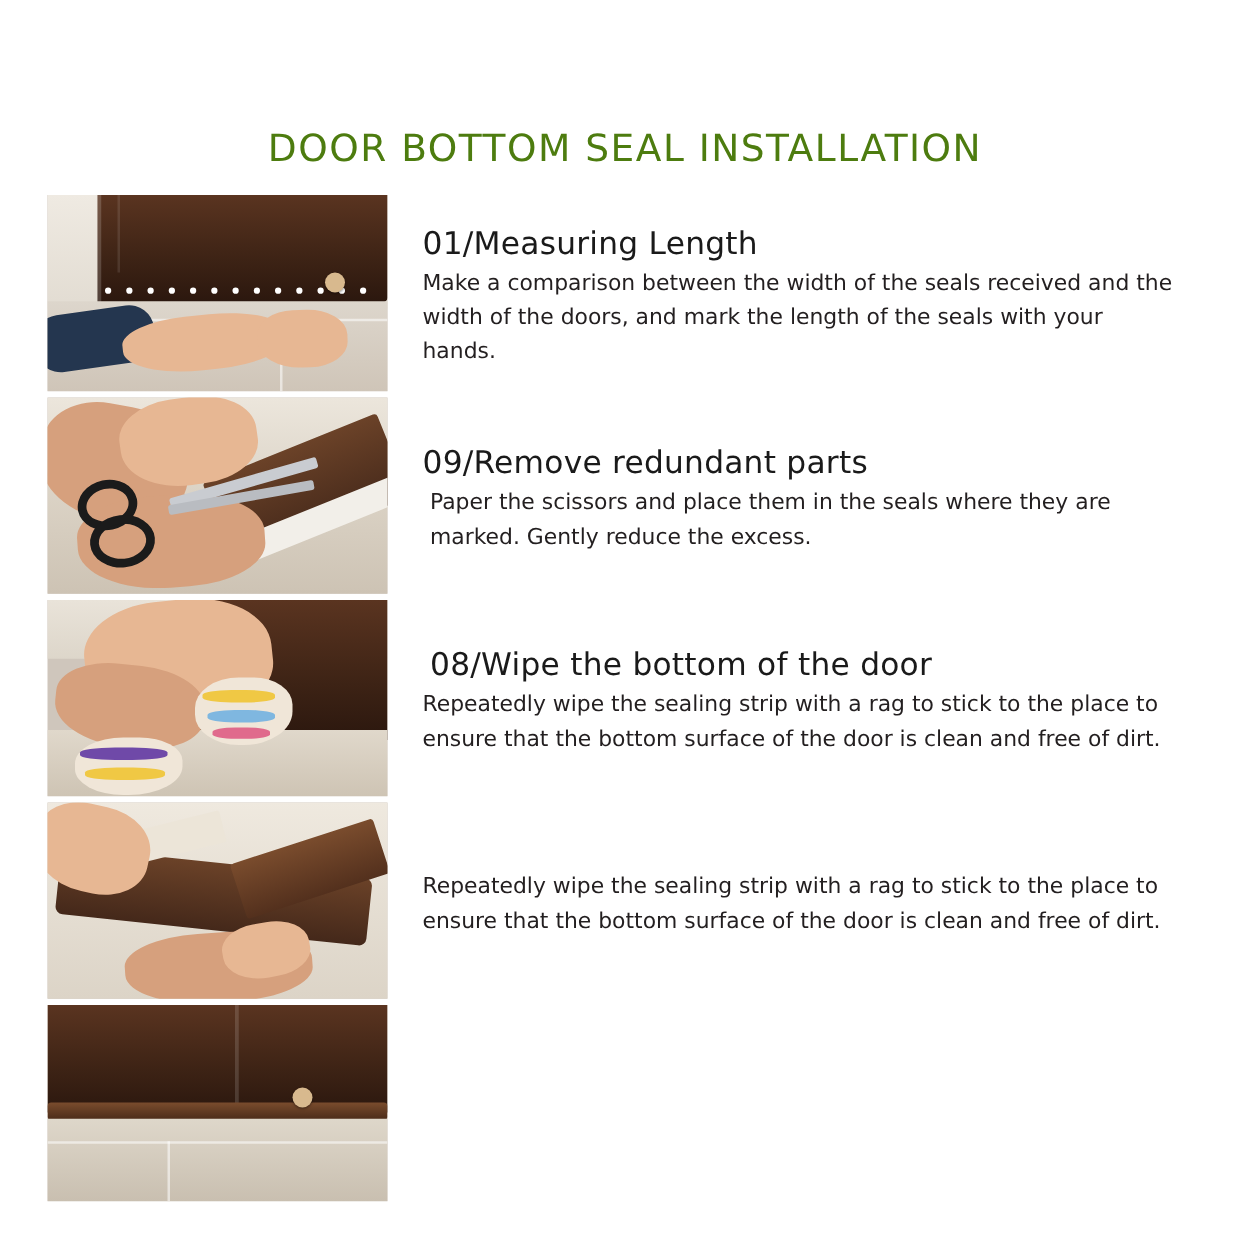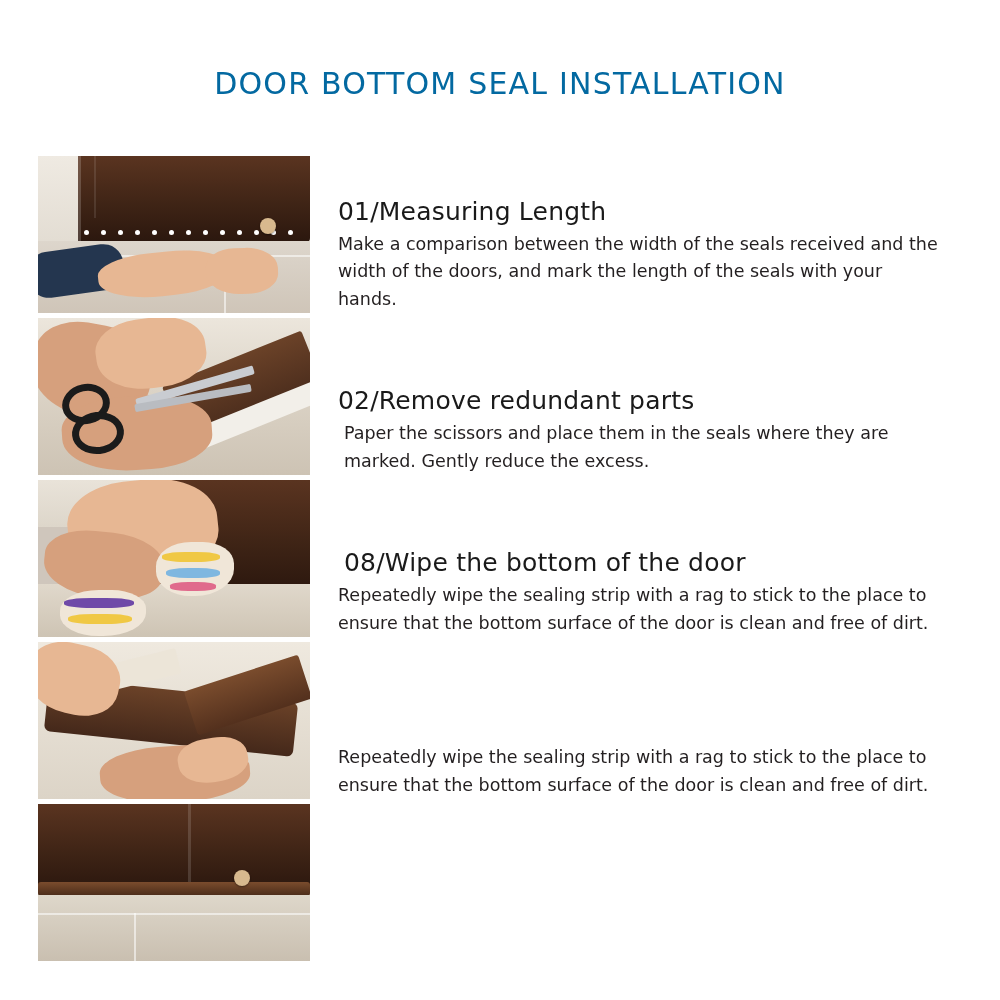--- a/index.html
+++ b/index.html
@@ -18,33 +18,33 @@
     position: relative;
     width: 1000px;
     height: 1000px;
     box-sizing: border-box;
   }
   .title {
     text-align: center;
     font-size: 30px;
     letter-spacing: 1.2px;
     font-weight: 400;
-    color: #0369a1;
-    padding-top: 66px;
+    color: #4d7c0f;
+    padding-top: 102px;
     font-family: "DejaVu Sans", sans-serif;
   }
   .steps {
     position: absolute;
     top: 156px;
     left: 38px;
     right: 38px;
   }
   .step {
     display: flex;
-    align-items: flex-end;
+    align-items: center;
     margin-bottom: 5px;
   }
   .thumb {
     width: 272px;
     height: 157px;
     flex: 0 0 272px;
     position: relative;
     overflow: hidden;
     background: #cfc6bc;
   }
@@ -210,21 +210,21 @@
         <div class="strip-white" style="left:150px; top:86px; width:140px; height:22px; transform:rotate(-22deg);"></div>
         <div class="hand skin-dark" style="left:-6px; top:6px; width:120px; height:92px; transform:rotate(10deg);"></div>
         <div class="hand" style="left:58px; top:0px; width:110px; height:70px; transform:rotate(-8deg);"></div>
         <div class="hand skin-dark" style="left:24px; top:78px; width:150px; height:74px; transform:rotate(-4deg);"></div>
         <div class="scissor-blade" style="left:96px; top:64px; width:122px; height:9px; transform:rotate(-16deg); border-radius:2px;"></div>
         <div class="scissor-blade" style="left:96px; top:76px; width:118px; height:8px; transform:rotate(-10deg); border-radius:2px; background:#b9bcc1;"></div>
         <div class="scissor-handle" style="left:24px; top:66px; width:34px; height:26px; transform:rotate(-12deg);"></div>
         <div class="scissor-handle" style="left:34px; top:94px; width:38px; height:28px; transform:rotate(-6deg);"></div>
       </div>
       <div class="text-col">
-        <div class="step-head">02/Remove redundant parts</div>
+        <div class="step-head">09/Remove redundant parts</div>
         <div class="step-body">Paper the scissors and place them in the seals where they are marked. Gently reduce the excess.</div>
       </div>
     </div>
 
     <div class="step indent-2">
       <div class="thumb">
         <div class="wall" style="height:30%; background:linear-gradient(180deg,#e9e3d9,#ddd6ca);"></div>
         <div class="door" style="left:118px; top:0; width:154px; height:112px;"></div>
         <div class="door-edge" style="left:118px; top:0; width:3px; height:112px;"></div>
         <div class="floor" style="height:34%; background:linear-gradient(#e0d8cb,#cec4b4);"></div>

